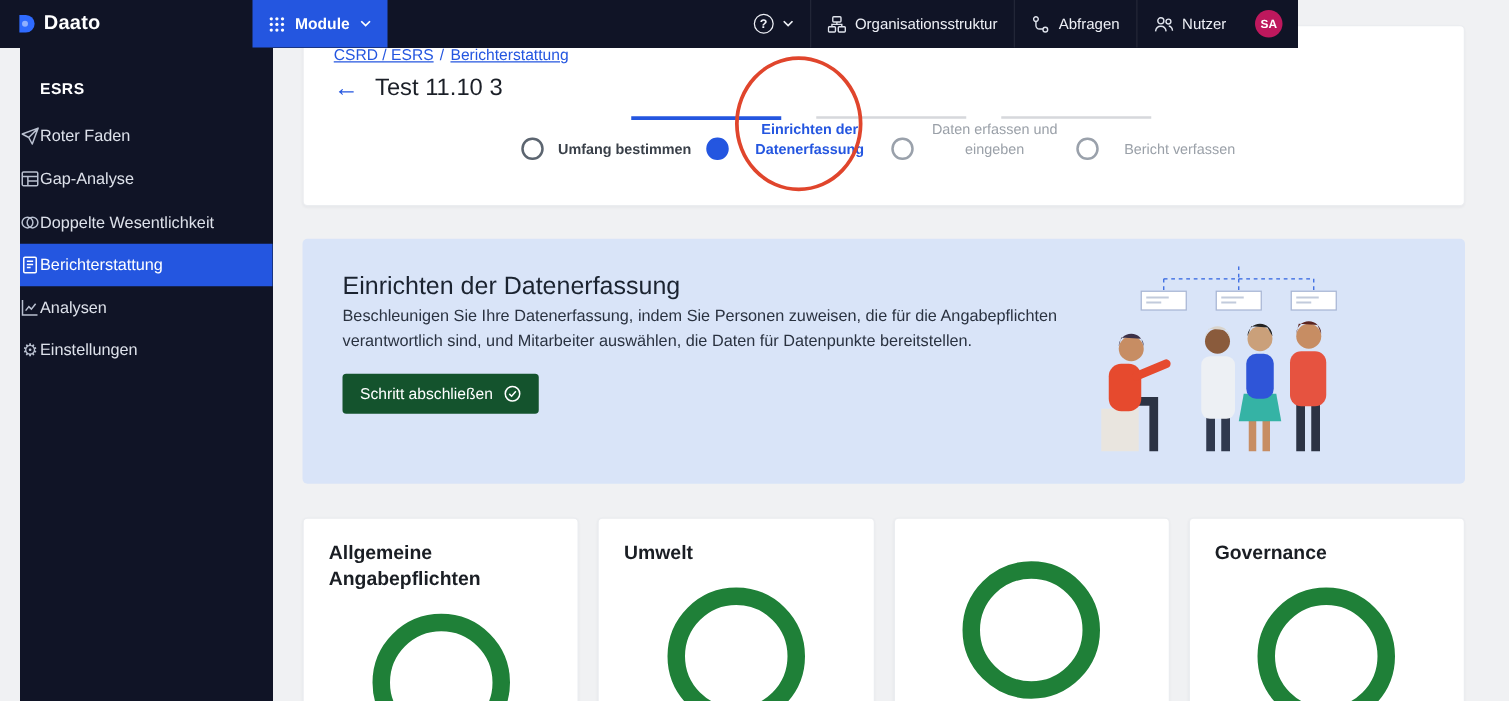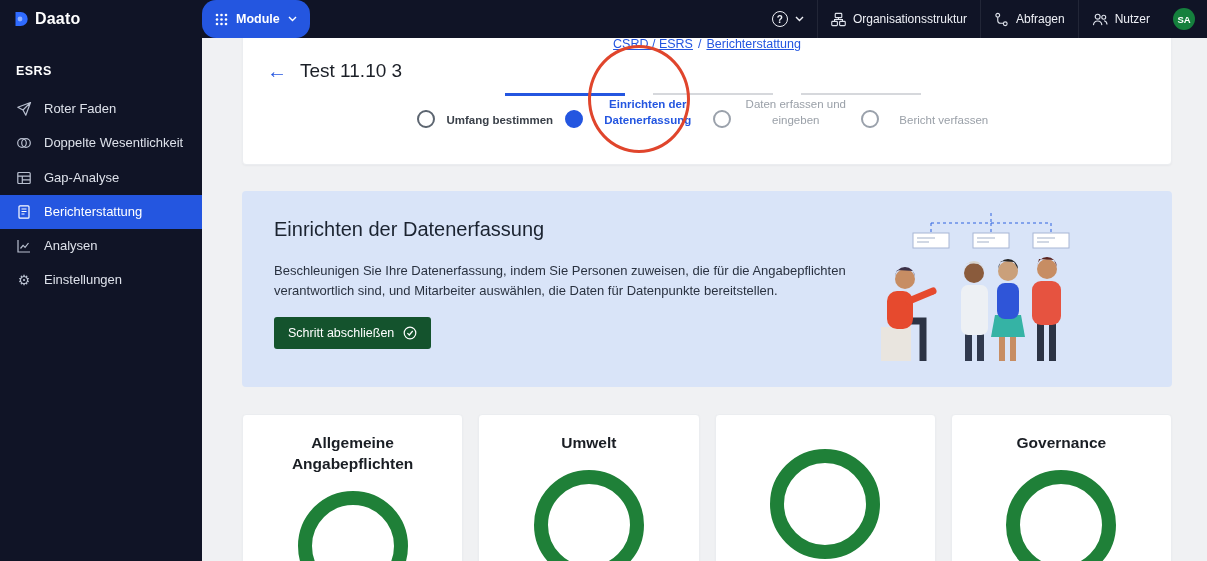--- a/index.html
+++ b/index.html
@@ -1,53 +1,53 @@
 <!DOCTYPE html>
 <html><head>
 <meta charset="utf-8">
 <style>
   * { margin:0; padding:0; box-sizing:border-box; }
   html,body { width:1207px; height:561px; overflow:hidden; }
   body { font-family:"Liberation Sans", sans-serif; background:#f0f1f3; color:#1b1f27; }
 
   
-  .topbar { position:fixed; top:0; left:0; width:1207px; height:38px; background:#101426;
+  .topbar { position:fixed; top:0; left:0; width:1038px; height:38px; background:#101426;
             display:flex; align-items:stretch; z-index:20; }
   .logo { width:202px; display:flex; align-items:center; gap:6px; padding-left:14px; }
   .logo-text { color:#fff; font-weight:bold; font-size:16px; letter-spacing:.2px; }
   .module-btn { background:#2456e0; color:#fff; display:flex; align-items:center; gap:8px;
-                padding:0 13px; font-size:12.5px; font-weight:bold; cursor:pointer;border-radius:14px; }
+                padding:0 13px; font-size:12.5px; font-weight:bold; cursor:pointer; }
   .topnav { margin-left:auto; display:flex; align-items:center; padding-right:12px; }
   .topnav-item { display:flex; align-items:center; gap:7px; color:#eef0f6; font-size:12px;
                  padding:0 13px; height:100%; cursor:pointer; border-left:1px solid rgba(255,255,255,.08); }
   .topnav-item:first-child { border-left:none; }
   .help-q { display:inline-flex; align-items:center; justify-content:center; width:16px; height:16px;
             border:1.3px solid #eef0f6; border-radius:50%; font-size:10px; font-weight:bold; color:#eef0f6; }
-  .avatar { width:22px; height:22px; border-radius:50%; background:#15803d; color:#fff;
+  .avatar { width:22px; height:22px; border-radius:50%; background:#be185d; color:#fff;
             display:flex; align-items:center; justify-content:center; font-size:9.5px; font-weight:bold;
             margin-left:10px; cursor:pointer; }
 
   
-  .sidebar { position:fixed; top:38px; left:0; width:202px; bottom:0; background:#101426; z-index:10; }
+  .sidebar { position:fixed; top:38px; left:16px; width:202px; bottom:0; background:#101426; z-index:10; }
   .sb-title { color:#fff; font-size:12.5px; font-weight:bold; letter-spacing:.4px; padding:26px 16px 14px; }
-  .sb-item { display:flex; align-items:flex-start; gap:12px; padding:9px 16px; color:#dde1ea;
+  .sb-item { display:flex; align-items:flex-start; padding:9px 0; color:#dde1ea;
              font-size:13px; line-height:1.25; cursor:pointer; }
   .sb-item .sb-icon { flex:0 0 16px; height:16px; display:flex; align-items:center; justify-content:center;
                       margin-top:0; color:#b9c0d0; font-size:14px; }
   .sb-item.active { background:#2456e0; color:#fff; }
   .sb-item.active .sb-icon { color:#fff; }
 
   
   .main { margin-left:202px; padding:20px 35px 0 40px; }
   .card { background:#fff; border-radius:4px; border:1px solid #ebedf0;
           box-shadow:0 1px 2px rgba(16,24,40,.04); }
 
   
   .header-card { position:relative; height:145px; padding:16px 24px; overflow:visible; }
-  .breadcrumb { font-size:12.5px; color:#2456e0;text-align:center; }
+  .breadcrumb { font-size:12.5px; color:#2456e0; }
   .breadcrumb a { color:#2456e0; text-decoration:underline; cursor:pointer; }
   .bc-sep { color:#2456e0; margin:0 5px; text-decoration:none; }
   .title-row { display:flex; align-items:center; gap:13px; margin-top:9px; }
   .back-arrow { color:#2456e0; font-size:20px; line-height:1; cursor:pointer; }
   .page-title { font-size:19px; color:#1b1f27; font-weight:normal; }
 
   
   .stepper { position:absolute; left:174px; top:64px; display:flex; }
   .step { position:relative; width:148px; display:flex; flex-direction:row; align-items:flex-end; cursor:pointer; }
   .step::before { content:""; position:absolute; top:8px; right:calc(50% + 14px);
@@ -61,30 +61,30 @@
   .step.done .step-label { color:#3a4049; font-weight:bold; }
   .step.active .step-label { color:#2456e0; font-weight:bold; }
   .annotation-ellipse { position:absolute; left:50%; top:-40px; transform:translateX(-50%);
                         width:102px; height:108px; border:3px solid #e0452c; border-radius:50%;
                         pointer-events:none; z-index:5; }
 
   
   .banner { position:relative; margin-top:26px; height:196px; background:#d9e4f8; border-radius:4px;
             padding:27px 32px; overflow:hidden; }
   .banner h2 { font-size:20px; font-weight:500; color:#1b2330; }
-  .banner p { margin-top:20px; max-width:585px; font-size:13px; line-height:1.55; color:#2a3240; }
+  .banner p { margin-top:2px; max-width:585px; font-size:13px; line-height:1.55; color:#2a3240; }
   .banner-btn { margin-top:16px; display:inline-flex; align-items:center; gap:9px; background:#14532d;
                 color:#fff; border:none; font-family:inherit; font-size:12.5px; padding:9px 14px;
                 border-radius:3px; cursor:pointer; }
   .illustration { position:absolute; right:68px; top:22px; }
 
   
   .cat-row { display:flex; gap:15px; margin-top:27px; }
   .cat-card { flex:1; height:185px; padding:18px 20px; }
-  .cat-title { font-size:15.5px; font-weight:bold; color:#1a1e24; line-height:1.35;text-align:center; }
+  .cat-title { font-size:15.5px; font-weight:bold; color:#1a1e24; line-height:1.35; }
   .donut { width:110px; height:110px; border:14px solid #1f8038; border-radius:50%; margin:16px auto 0; }
 </style>
 </head>
 <body>
 
 <header class="topbar">
   <div class="logo">
     <svg width="15" height="16" viewBox="0 0 15 16">
       <path d="M1.5 1h5.2a7 7 0 010 14H1.5z" fill="#2f6bff"></path>
       <circle cx="6" cy="8" r="2.4" fill="#8fb0ff"></circle>
@@ -154,34 +154,34 @@
       <span class="sb-icon">
         <svg width="16" height="16" viewBox="0 0 16 16" fill="none" stroke="#b9c0d0" stroke-width="1.2" stroke-linejoin="round">
             <path d="M14.5 1.5L7 9M14.5 1.5L9.8 14.2 7 9 1.8 6.2z"></path>
           </svg>
       </span>
       <span class="sb-label">Roter Faden</span>
     </div>
     <div class="sb-item">
       <span class="sb-icon">
         <svg width="16" height="16" viewBox="0 0 16 16" fill="none" stroke="#b9c0d0" stroke-width="1.2">
+            <rect x="1.8" y="2.5" width="12.4" height="11" rx="1"></rect>
+            <path d="M1.8 6.2h12.4M6.3 6.2v7.3M6.3 9.8h7.9"></path>
+          </svg>
+      </span>
+      <span class="sb-label">Gap-Analyse</span>
+    </div>
+    <div class="sb-item">
+      <span class="sb-icon">
+        <svg width="16" height="16" viewBox="0 0 16 16" fill="none" stroke="#b9c0d0" stroke-width="1.2">
             <circle cx="6" cy="8" r="4.3"></circle>
             <circle cx="10" cy="8" r="4.3"></circle>
           </svg>
       </span>
       <span class="sb-label">Doppelte Wesentlichkeit</span>
-    </div>
-    <div class="sb-item">
-      <span class="sb-icon">
-        <svg width="16" height="16" viewBox="0 0 16 16" fill="none" stroke="#b9c0d0" stroke-width="1.2">
-            <rect x="1.8" y="2.5" width="12.4" height="11" rx="1"></rect>
-            <path d="M1.8 6.2h12.4M6.3 6.2v7.3M6.3 9.8h7.9"></path>
-          </svg>
-      </span>
-      <span class="sb-label">Gap-Analyse</span>
     </div>
     <div class="sb-item active">
       <span class="sb-icon">
         <svg width="16" height="16" viewBox="0 0 16 16" fill="none" stroke="#ffffff" stroke-width="1.2">
             <rect x="3" y="1.8" width="10" height="12.4" rx="1"></rect>
             <path d="M5.5 5h5M5.5 7.5h5M5.5 10h3"></path>
           </svg>
       </span>
       <span class="sb-label">Berichterstattung</span>
     </div>

